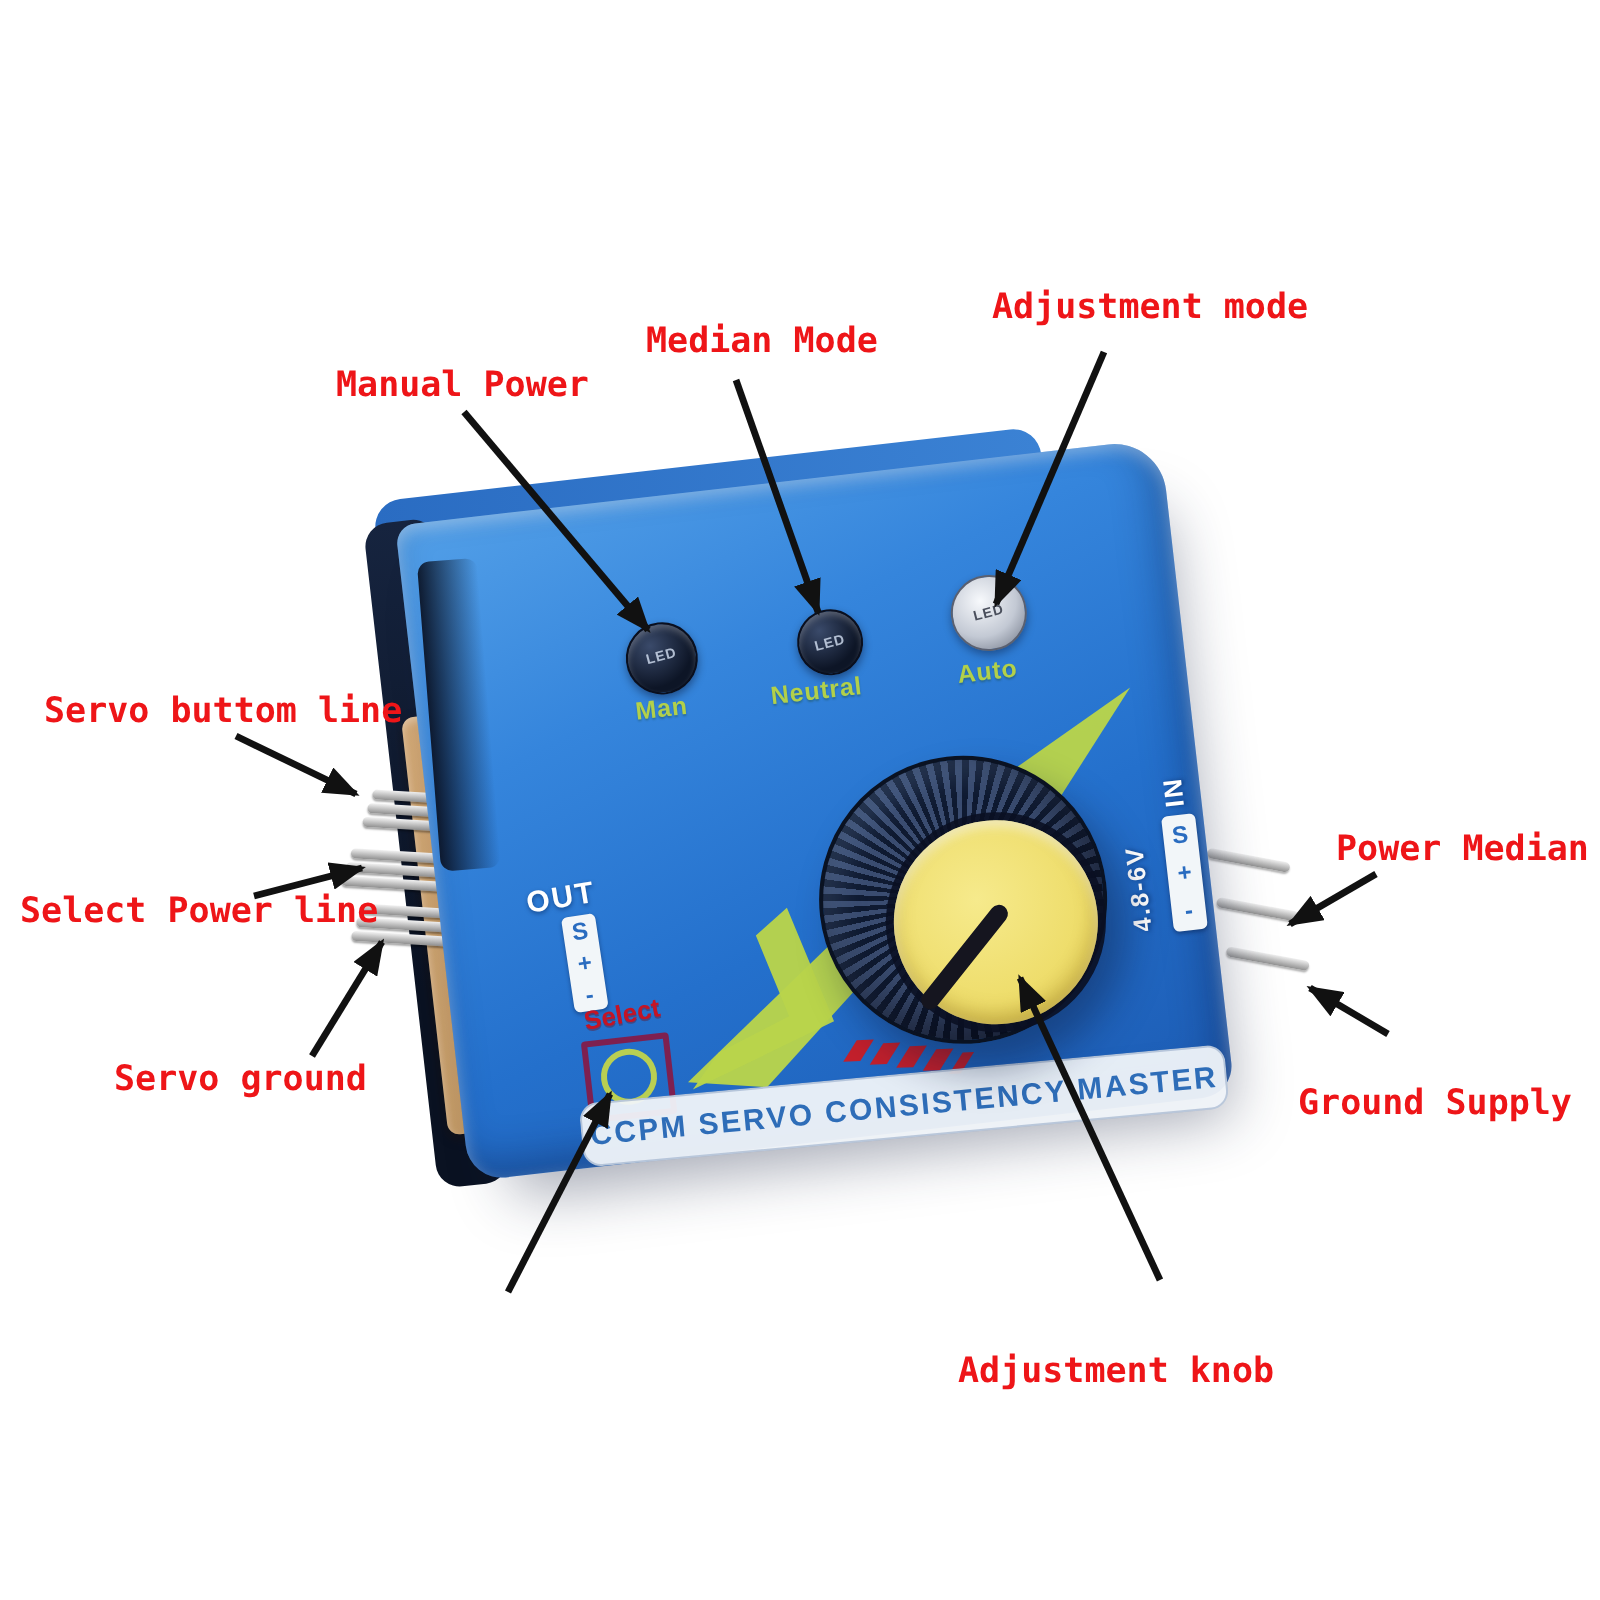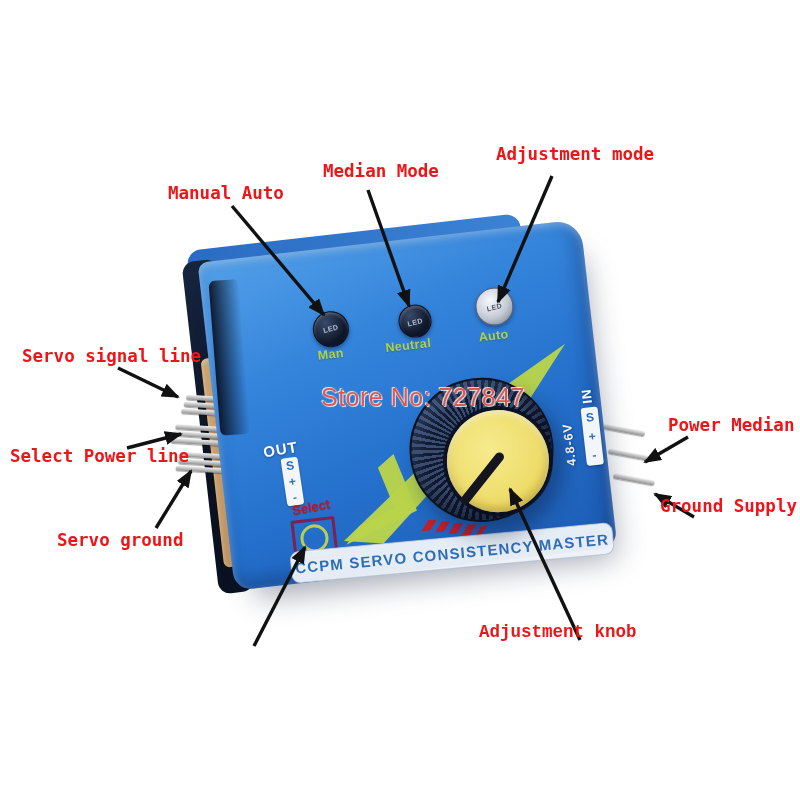--- a/index.html
+++ b/index.html
@@ -10,23 +10,23 @@
   
   .callout{position:absolute;font-family:"DejaVu Sans Mono", monospace;font-weight:bold;
            font-size:17.5px;color:#ee1518;white-space:nowrap;z-index:45;line-height:1.15;}
   .co-manual{left:168px;top:183px;}
   .co-median{left:323px;top:161px;}
   .co-auto{left:496px;top:144px;}
   .co-signal{left:22px;top:346px;}
   .co-powerline{left:10px;top:446px;}
   .co-ground{left:57px;top:530px;}
   .co-psupply{left:668px;top:415px;}
-  .co-gsupply{left:649px;top:496px;margin-left:11px;}
+  .co-gsupply{left:649px;top:542px;}
   .co-modebtn{left:177px;top:647px;}
-  .co-adjknob{left:479px;top:622px;font-family:Liberation Mono, monospace;}
+  .co-adjknob{left:479px;top:676px;}
 
   
   .watermark{position:absolute;left:321px;top:383px;z-index:50;
      font-size:25px;color:#e0564c;letter-spacing:.5px;
      text-shadow:0 0 2px rgba(255,255,255,.95),1px 1px 0 rgba(255,255,255,.7),-1px -1px 0 rgba(255,255,255,.7);}
 
   
   .arrows{position:absolute;left:0;top:0;z-index:40;pointer-events:none;}
 
   
@@ -128,21 +128,20 @@
           background:rgba(240,244,249,.95);border:1px solid rgba(150,170,200,.6);
           border-radius:9px;transform:rotate(1.2deg);
           display:flex;align-items:center;justify-content:center;}
   .banner span{color:#2e6db8;font-weight:bold;font-size:15px;letter-spacing:1.2px;white-space:nowrap;}
 </style>
 </head>
 <body>
 
 <div class="stage">
 
-  <div class="watermark">Store No: 727847</div>
 
   <div class="device-wrap">
     <div class="top-slab"></div>
     <div class="side-dark"></div>
     <div class="cardboard"></div>
 
     <div class="pin-row l1">
       <i class="rod"></i>
         <i class="rod"></i>
         <i class="rod"></i>
@@ -237,23 +236,23 @@
       <line x1="118" y1="368" x2="178" y2="397" marker-end="url(#ah)"></line>
       <line x1="127" y1="448" x2="181" y2="434" marker-end="url(#ah)"></line>
       <line x1="156" y1="528" x2="191" y2="471" marker-end="url(#ah)"></line>
       <line x1="688" y1="437" x2="645" y2="462" marker-end="url(#ah)"></line>
       <line x1="694" y1="517" x2="655" y2="494" marker-end="url(#ah)"></line>
       <line x1="254" y1="646" x2="305" y2="547" marker-end="url(#ah)"></line>
       <line x1="580" y1="640" x2="510" y2="489" marker-end="url(#ah)"></line>
     </g>
   </svg>
 
-  <div class="callout co-manual">Manual Auto</div>
+  <div class="callout co-manual">Manual Power</div>
   <div class="callout co-median">Median Mode</div>
   <div class="callout co-auto">Adjustment mode</div>
-  <div class="callout co-signal">Servo signal line</div>
+  <div class="callout co-signal">Servo buttom line</div>
   <div class="callout co-powerline">Select Power line</div>
   <div class="callout co-ground">Servo ground</div>
   <div class="callout co-psupply">Power Median</div>
   <div class="callout co-gsupply">Ground Supply</div>
   <div class="callout co-adjknob">Adjustment knob</div>
 
 </div>
 
 </body></html>

